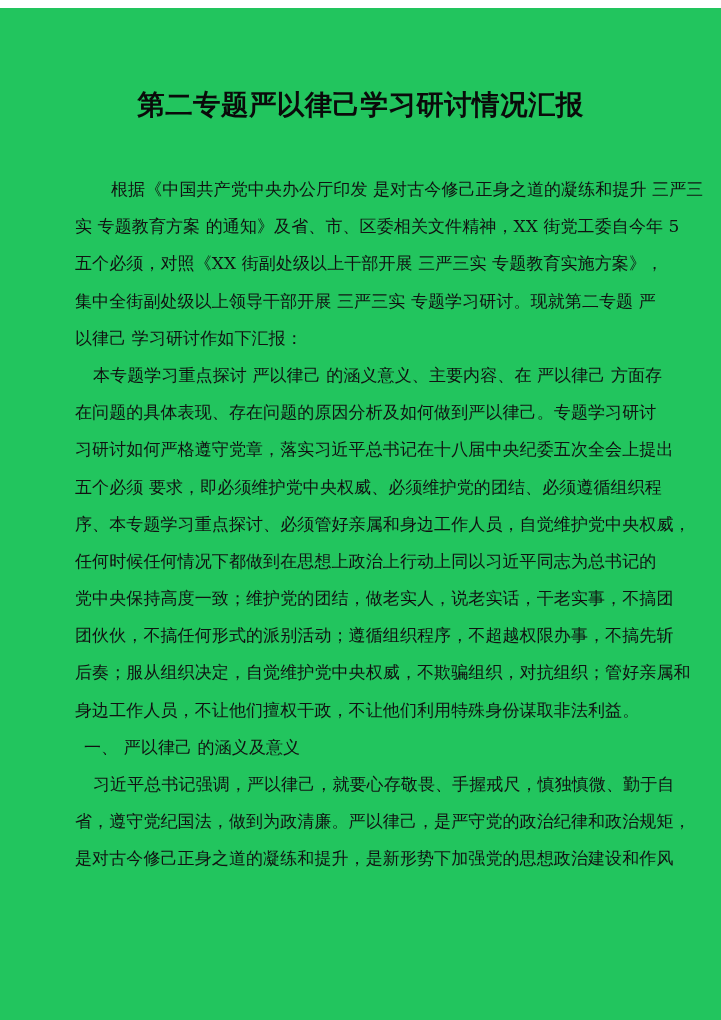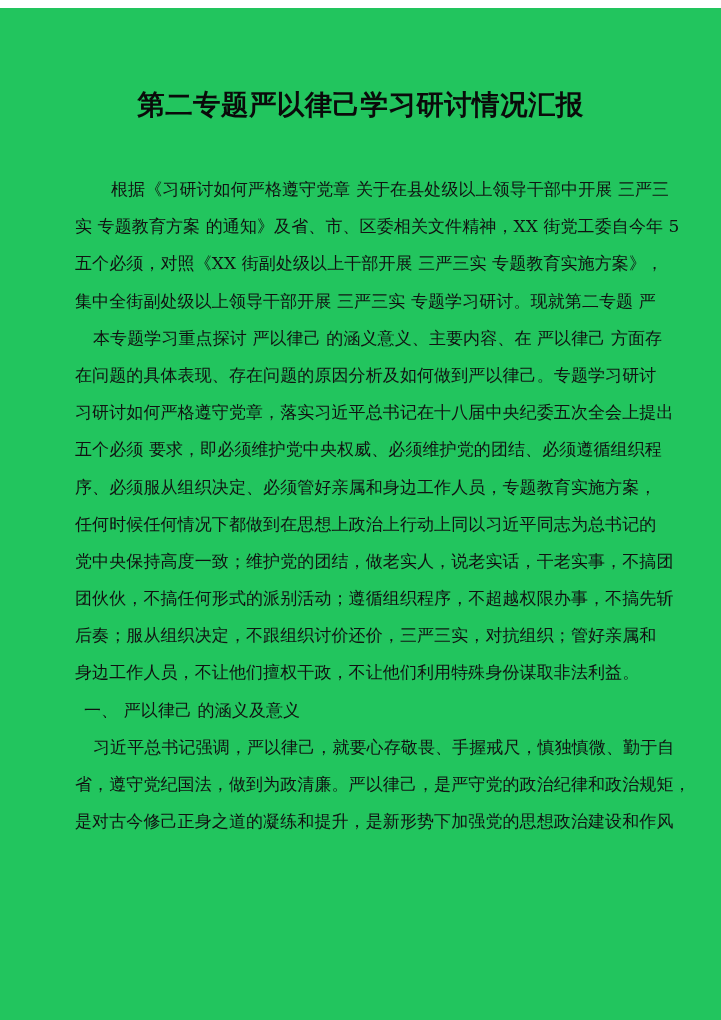--- a/index.html
+++ b/index.html
@@ -53,33 +53,34 @@
   .ind-head { padding-left: 9px; }
 </style>
 </head>
 <body>
 
 <div class="page">
 
   <div class="doc-title">第二专题严以律己学习研讨情况汇报</div>
 
   <div class="body-block">
-      <div class="ln ind-2">根据《习研讨如何严格遵守党章 关于在县处级以上领导干部中开展 三严三</div>
+      <div class="ln ind-2">根据《中国共产党中央办公厅印发 是对古今修己正身之道的凝练和提升 三严三</div>
       <div class="ln">实 专题教育方案 的通知》及省、市、区委相关文件精神，XX 街党工委自今年 5</div>
       <div class="ln">五个必须，对照《XX 街副处级以上干部开展 三严三实 专题教育实施方案》，</div>
       <div class="ln">集中全街副处级以上领导干部开展 三严三实 专题学习研讨。现就第二专题 严</div>
+      <div class="ln">以律己 学习研讨作如下汇报：</div>
       <div class="ln ind-1">本专题学习重点探讨 严以律己 的涵义意义、主要内容、在 严以律己 方面存</div>
       <div class="ln">在问题的具体表现、存在问题的原因分析及如何做到严以律己。专题学习研讨</div>
       <div class="ln">习研讨如何严格遵守党章，落实习近平总书记在十八届中央纪委五次全会上提出</div>
       <div class="ln">五个必须 要求，即必须维护党中央权威、必须维护党的团结、必须遵循组织程</div>
-      <div class="ln">序、必须服从组织决定、必须管好亲属和身边工作人员，专题教育实施方案，</div>
+      <div class="ln">序、本专题学习重点探讨、必须管好亲属和身边工作人员，自觉维护党中央权威，</div>
       <div class="ln">任何时候任何情况下都做到在思想上政治上行动上同以习近平同志为总书记的</div>
       <div class="ln">党中央保持高度一致；维护党的团结，做老实人，说老实话，干老实事，不搞团</div>
       <div class="ln">团伙伙，不搞任何形式的派别活动；遵循组织程序，不超越权限办事，不搞先斩</div>
-      <div class="ln">后奏；服从组织决定，不跟组织讨价还价，三严三实，对抗组织；管好亲属和</div>
+      <div class="ln">后奏；服从组织决定，自觉维护党中央权威，不欺骗组织，对抗组织；管好亲属和</div>
       <div class="ln">身边工作人员，不让他们擅权干政，不让他们利用特殊身份谋取非法利益。</div>
       <div class="ln ind-head">一、 严以律己 的涵义及意义</div>
       <div class="ln ind-1">习近平总书记强调，严以律己，就要心存敬畏、手握戒尺，慎独慎微、勤于自</div>
       <div class="ln">省，遵守党纪国法，做到为政清廉。严以律己，是严守党的政治纪律和政治规矩，</div>
       <div class="ln">是对古今修己正身之道的凝练和提升，是新形势下加强党的思想政治建设和作风</div>
     </div>
 
 </div>
 
 </body></html>

